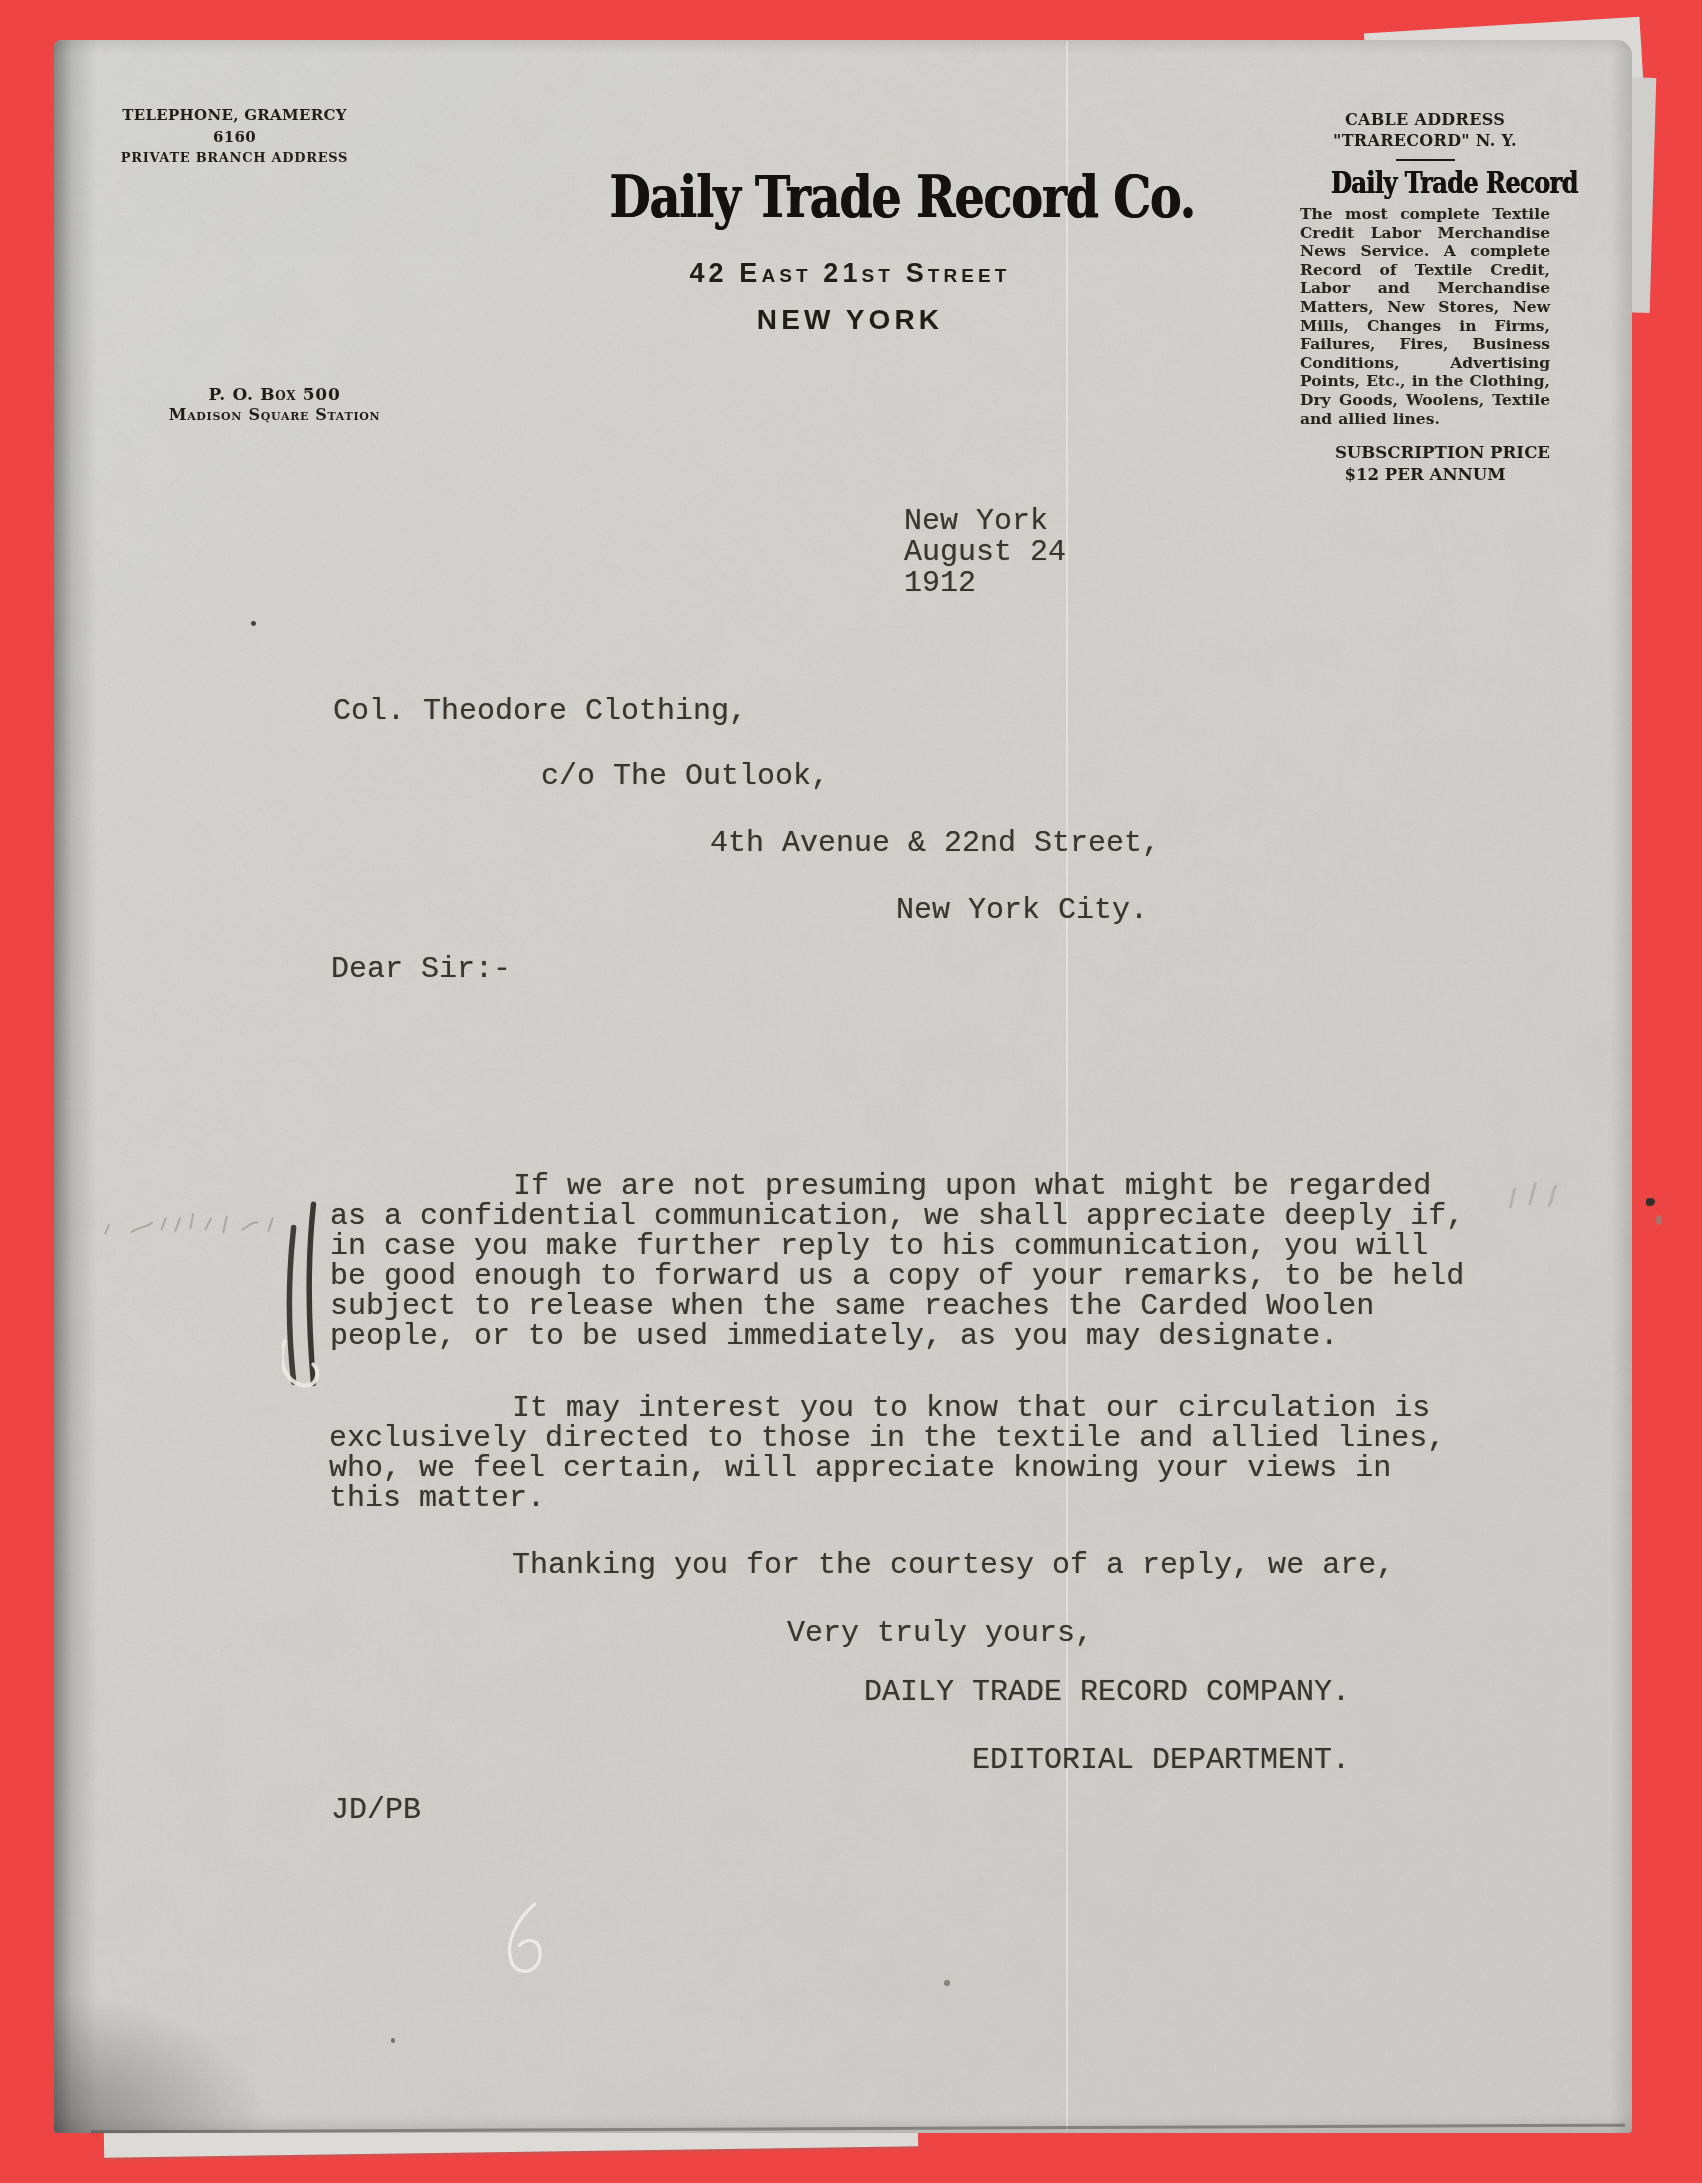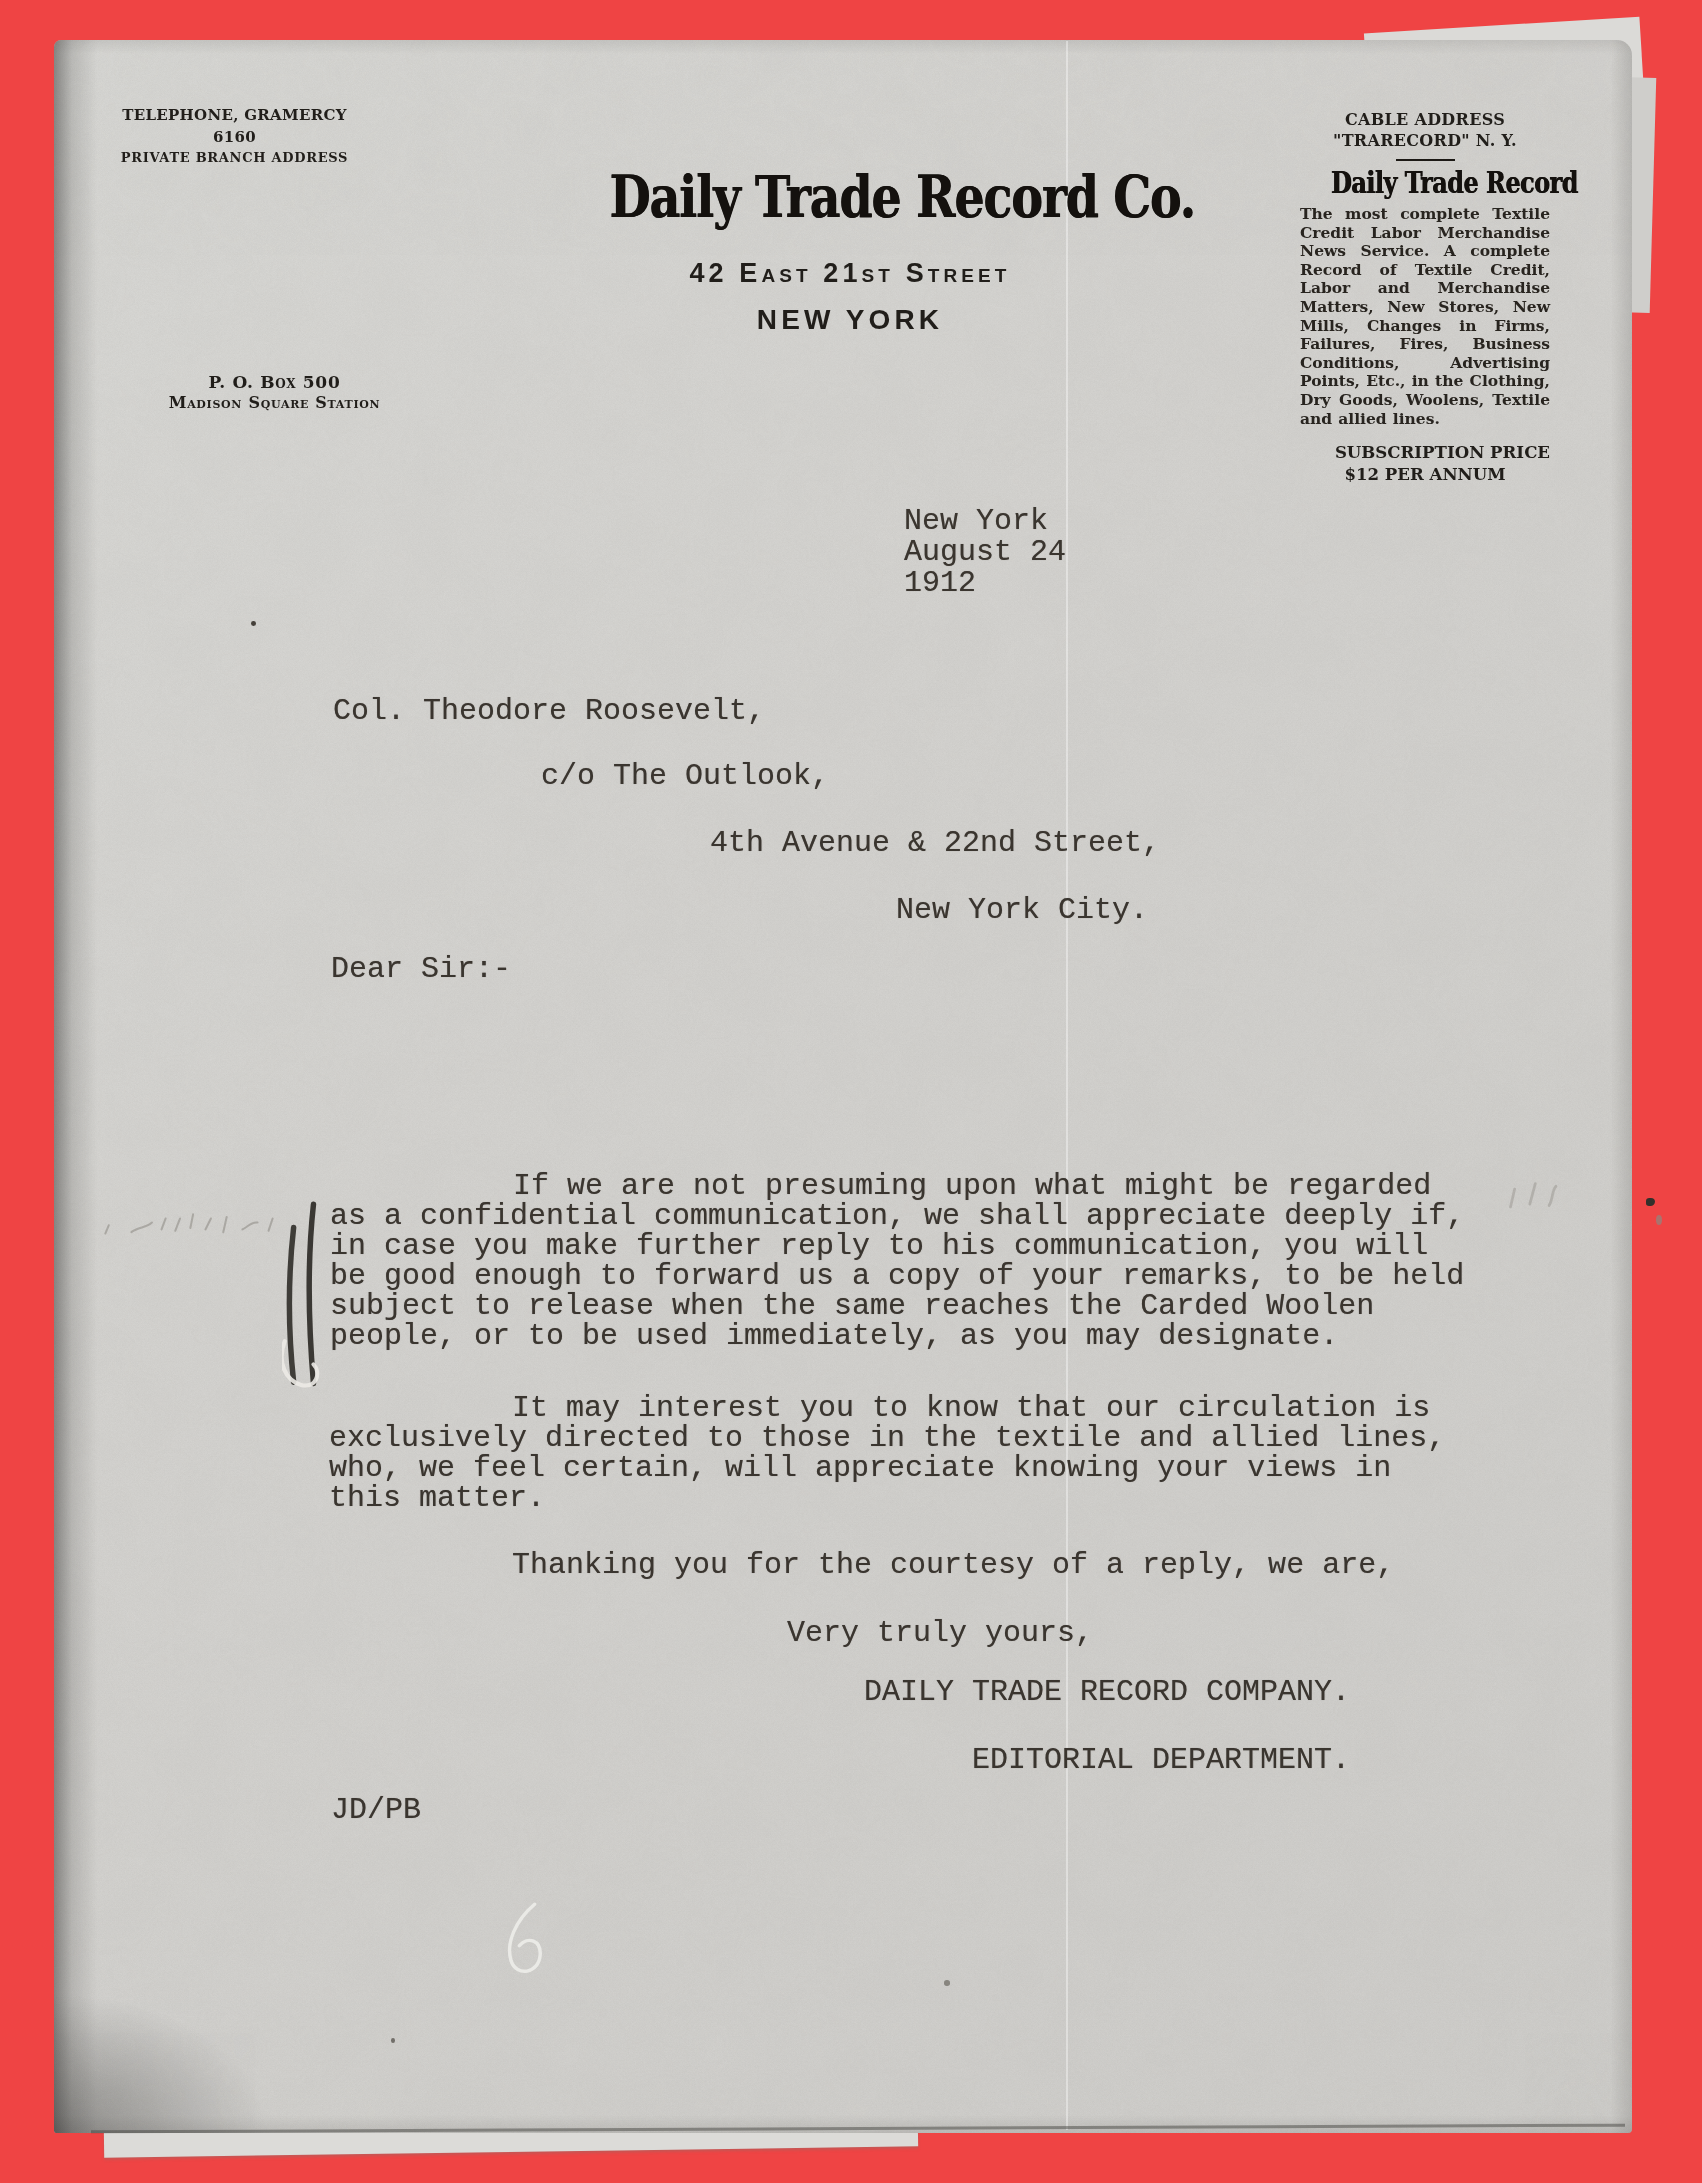--- a/index.html
+++ b/index.html
@@ -31,21 +31,21 @@
                background:rgba(255,255,255,.38); }
   #bottom-edge-line { position:absolute; left:91px; top:2127px; width:1534px; height:2.8px;
                       background:rgba(70,69,66,.5); transform:rotate(-0.25deg); }
 
   
   .printed { color:#211e1a; font-family:"DejaVu Serif", serif; font-weight:bold; }
   .center { text-align:center; }
   #tel-block { position:absolute; left:117px; top:104px; width:235px; }
   #tel-line1 { font-size:15px; line-height:22px; letter-spacing:0.3px; }
   #tel-line2 { font-size:13px; line-height:19.3px; letter-spacing:0.7px; }
-  #pobox-block { position:absolute; left:157px; top:372px; width:235px; font-variant:small-caps; }
+  #pobox-block { position:absolute; left:157px; top:384px; width:235px; font-variant:small-caps; }
   #pobox-line1 { font-size:17px; line-height:21.4px; letter-spacing:0.7px; }
   #pobox-line2 { font-size:16px; line-height:20px; letter-spacing:0.7px; }
 
   .gothic { font-family:"DejaVu Serif", serif; font-weight:bold; color:#14110e;
             text-shadow:0.7px 0 0 currentColor, 0 0 0.7px rgba(0,0,0,.35); }
   #company-title { position:absolute; left:545px; top:164px; width:610px; white-space:nowrap; }
   #company-title span { display:inline-block; font-size:58px; line-height:66px; letter-spacing:-1.4px;
                         transform:scaleX(.82); transform-origin:center; }
   #street-line { position:absolute; left:545px; top:258px; width:610px;
                  font-family:"Liberation Sans", sans-serif; font-weight:bold; font-variant:small-caps;
@@ -148,21 +148,21 @@
     </div>
     <div id="publication-desc" class="printed">The most complete Textile Credit Labor Merchandise News Service. A complete Record of Textile Credit, Labor and Merchandise Matters, New Stores, New Mills, Changes in Firms, Failures, Fires, Business Conditions, Advertising Points, Etc., in the Clothing, Dry Goods, Woolens, Textile and allied lines.</div>
     <div id="sub-label" class="printed center">SUBSCRIPTION PRICE</div>
     <div id="sub-price" class="printed center">$12 PER ANNUM</div>
   </div>
 
   <div id="dateline" class="typed">New  York
 August 24
    1912</div>
 
-  <div id="recipient-1" class="typed">Col. Theodore Roosevelt,</div>
+  <div id="recipient-1" class="typed">Col. Theodore Clothing,</div>
   <div id="recipient-2" class="typed">c/o The Outlook,</div>
   <div id="recipient-3" class="typed">4th Avenue &amp; 22nd Street,</div>
   <div id="recipient-4" class="typed">New York City.</div>
 
   <div id="salutation" class="typed">Dear Sir:-</div>
 
   <div id="para-2" class="typed">If we are not presuming upon what might be regarded
 as a confidential communication, we shall appreciate deeply if,
 in case you make further reply to his communication, you will
 be good enough to forward us a copy of your remarks, to be held

